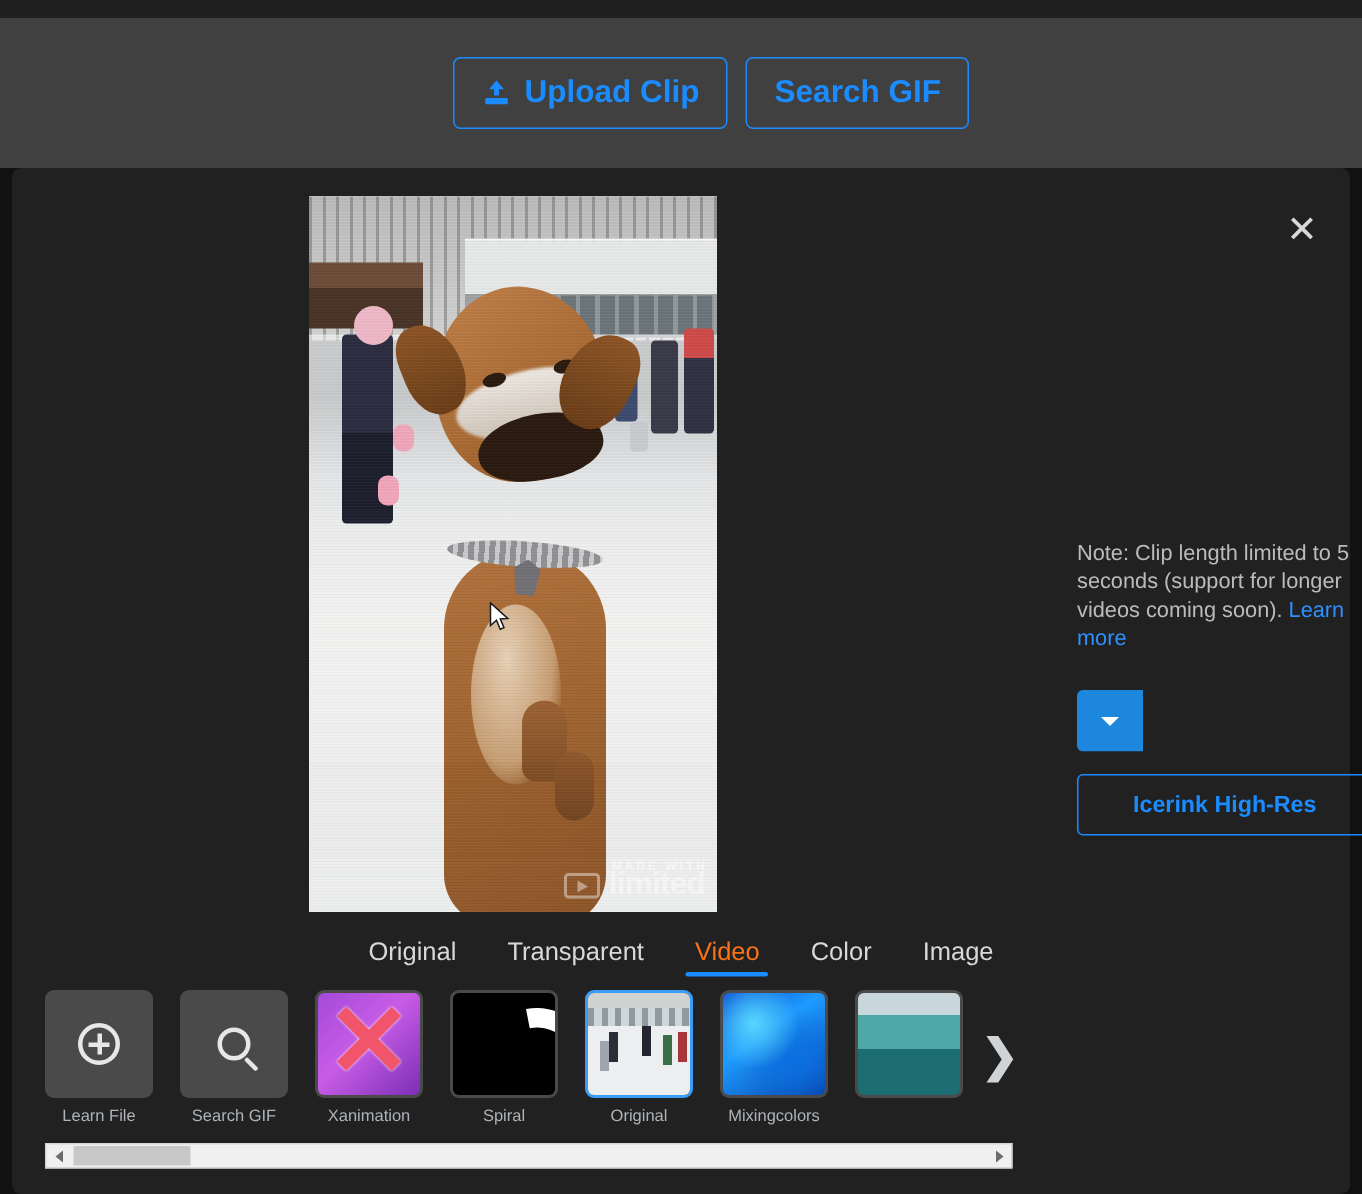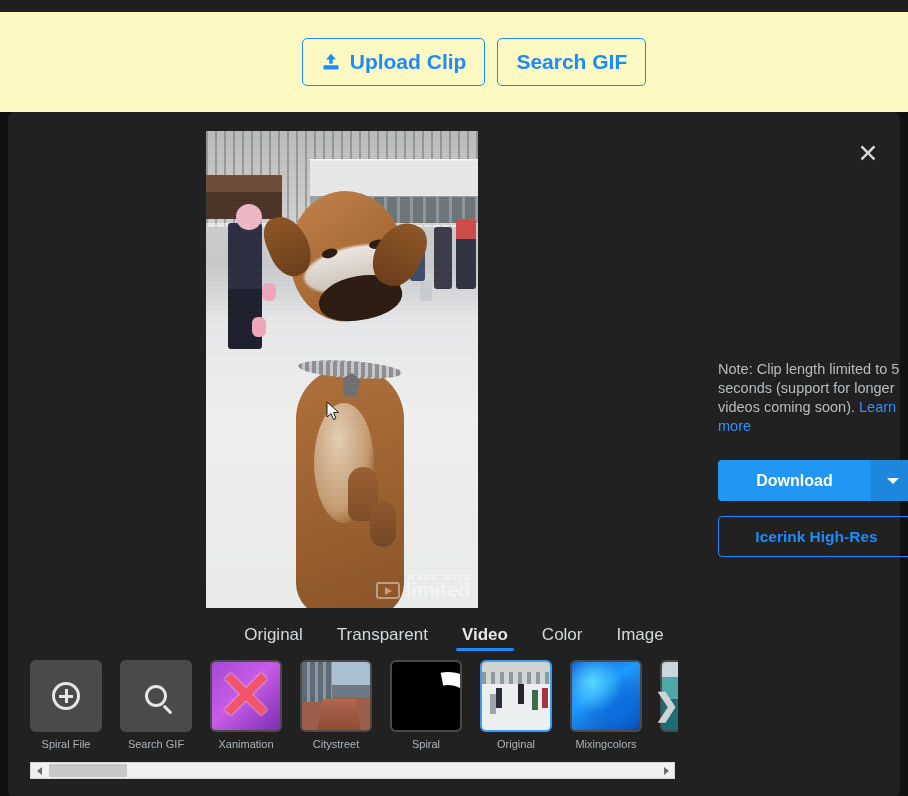--- a/index.html
+++ b/index.html
@@ -15,21 +15,21 @@
   .top-strip {
     position: absolute; left: 0; top: 0;
     width: 908px; height: 12px;
     background: #1f1f1f;
   }
 
   
   .header {
     position: absolute; left: 0; top: 12px;
     width: 908px; height: 100px;
-    background: #fef9c3;
+    background: #404040;
     display: flex; align-items: center; justify-content: center;
     gap: 12px;
     padding-left: 40px;
   }
   .btn-outline {
     border: 1px solid #1a8cff;
     border-radius: 5px;
     background: transparent;
     color: #1a8cff;
     font-size: 21px;
@@ -255,21 +255,21 @@
   
   .tabs {
     position: absolute; left: 0; top: 512px; width: 892px;
     display: flex; justify-content: center; gap: 22px;
   }
   .tab {
     font-size: 17px; color: #d6d8da; padding-bottom: 6px;
     cursor: pointer; position: relative; background:none; border:none;
     font-family: "Liberation Sans", sans-serif;
   }
-  .tab.active { color: #e5e5e5; font-weight: bold; }
+  .tab.active { color: #f97316; font-weight: normal; }
   .tab.active:after {
     content:""; position:absolute; left:0; right:0; bottom:0; height:3px;
     background:#1a8cff; border-radius:2px;
   }
 
   
   .carousel {
     position: absolute; left: 22px; top: 548px;
     width: 648px; height: 100px;
     overflow: hidden;
@@ -437,21 +437,20 @@
         <path d="M1 1 L1 16 L5 12.5 L7.5 18.5 L10 17.4 L7.5 11.6 L12.5 11.3 Z" fill="#ffffff" stroke="#1a1a1a" stroke-width="1"></path>
       </svg>
     </div>
   </div>
 
   <div class="side">
     <div class="note">
       <span>Note: Clip length limited to 5 seconds (support for longer videos coming soon). </span><a>Learn more</a>
     </div>
     <div class="split">
-      <button class="split-main">Download</button>
       <button class="split-toggle">
         <span class="caret"></span>
       </button>
     </div>
     <button class="btn-hires">Icerink High-Res</button>
   </div>
 
   <div class="tabs" id="tabs">
       <button class="tab">Original</button>
       <button class="tab">Transparent</button>
@@ -459,39 +458,33 @@
       <button class="tab">Color</button>
       <button class="tab">Image</button>
     </div>
 
   <div class="carousel">
     <div class="strip" id="strip">
         <div class="thumb-cell">
           <div class="thumb">
             <div class="ic-plus"></div>
           </div>
-          <div class="thumb-label">Spiral File</div>
+          <div class="thumb-label">Learn File</div>
         </div>
         <div class="thumb-cell">
           <div class="thumb">
             <div class="ic-search"></div>
           </div>
           <div class="thumb-label">Search GIF</div>
         </div>
         <div class="thumb-cell">
           <div class="thumb">
             <div class="tm-xanim"></div>
           </div>
           <div class="thumb-label">Xanimation</div>
-        </div>
-        <div class="thumb-cell">
-          <div class="thumb">
-            <div class="tm-city"></div>
-          </div>
-          <div class="thumb-label">Citystreet</div>
         </div>
         <div class="thumb-cell">
           <div class="thumb">
             <div class="tm-spiral"></div>
           </div>
           <div class="thumb-label">Spiral</div>
         </div>
         <div class="thumb-cell">
           <div class="thumb selected">
             <div class="tm-ice"></div>

